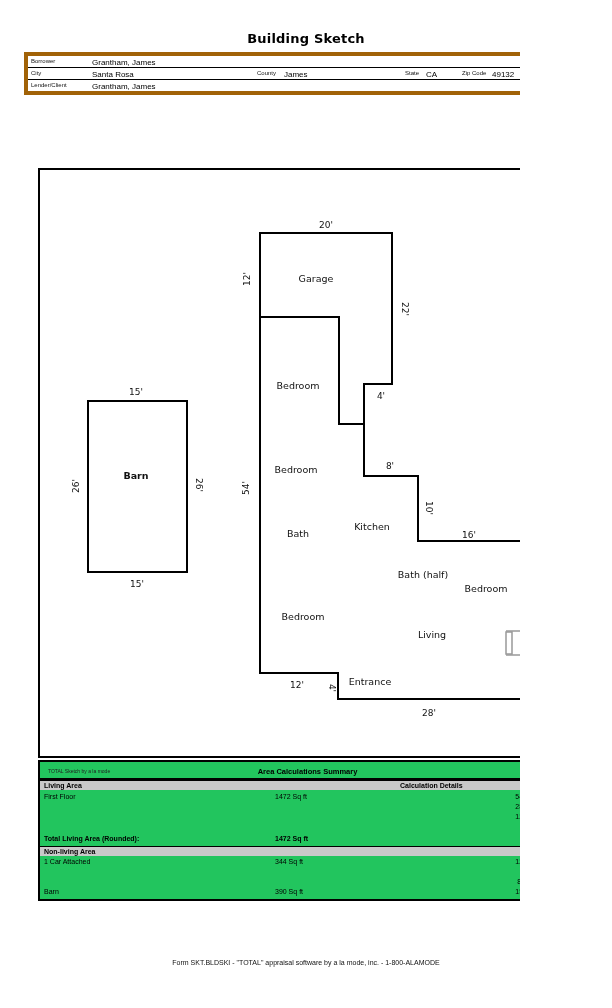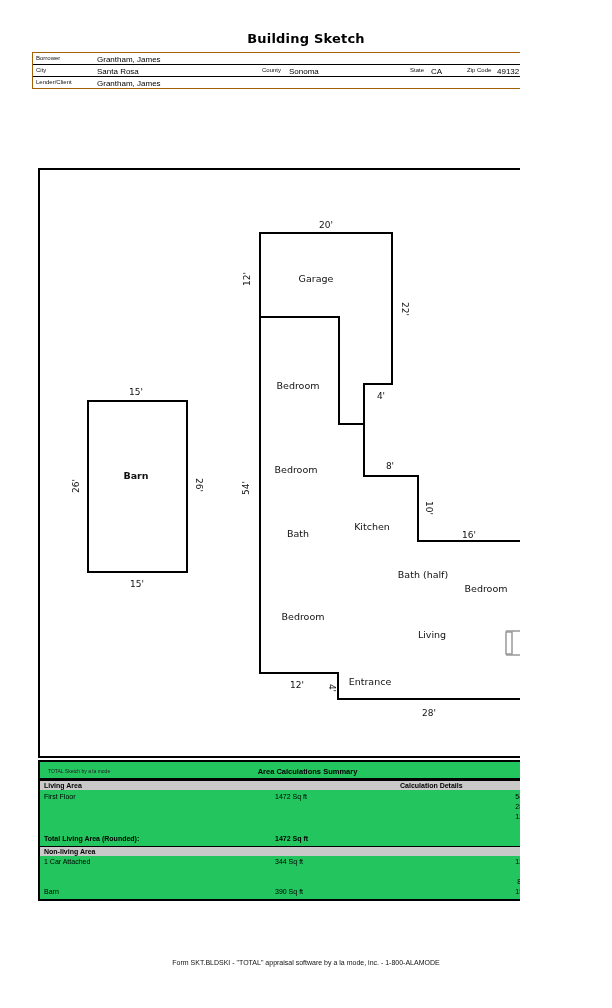--- a/index.html
+++ b/index.html
@@ -7,21 +7,21 @@
     position:relative;width:520px;height:1008px;background:#fff;
     font-family:"Liberation Sans","DejaVu Sans",sans-serif;color:#000;overflow:hidden;
   }
   .abs{position:absolute;}
 
   
   .title{left:0;top:31px;width:612px;text-align:center;font-size:13px;font-weight:bold;
     font-family:"DejaVu Sans",sans-serif;letter-spacing:.2px;}
 
   
-  .hdr-table{left:32px;top:52px;width:540px;border:1px solid #a16207;}
+  .hdr-table{left:24px;top:52px;width:540px;border:4px solid #a16207;}
   .hdr-row{position:relative;height:11px;border-top:1px solid #000;background:#fff;}
   .hdr-row:first-child{border-top:none;}
   .f-label{position:absolute;left:3px;top:2px;font-size:6px;color:#111;}
   .f-value{position:absolute;left:64px;top:1.5px;font-size:8px;color:#000;}
   .f-label.mid{left:auto;} .f-value.mid{left:auto;}
 
   
   .sketch-border{left:38px;top:168px;width:535px;height:586px;border:2px solid #000;background:#fff;}
   svg.plan{position:absolute;left:38px;top:168px;}
   svg.plan text{font-family:"DejaVu Sans",sans-serif;fill:#111;}
@@ -63,21 +63,21 @@
 
   <div class="abs hdr-table">
     <div class="hdr-row">
       <span class="f-label">Borrower</span>
       <span class="f-value">Grantham, James</span>
     </div>
     <div class="hdr-row">
       <span class="f-label">City</span>
       <span class="f-value">Santa Rosa</span>
       <span class="f-label mid" style="left:229px;">County</span>
-      <span class="f-value mid" style="left:256px;">Sonoma</span>
+      <span class="f-value mid" style="left:256px;">James</span>
       <span class="f-label mid" style="left:377px;">State</span>
       <span class="f-value mid" style="left:398px;">CA</span>
       <span class="f-label mid" style="left:434px;">Zip Code</span>
       <span class="f-value mid" style="left:464px;">49132</span>
     </div>
     <div class="hdr-row">
       <span class="f-label">Lender/Client</span>
       <span class="f-value">Grantham, James</span>
     </div>
   </div>

